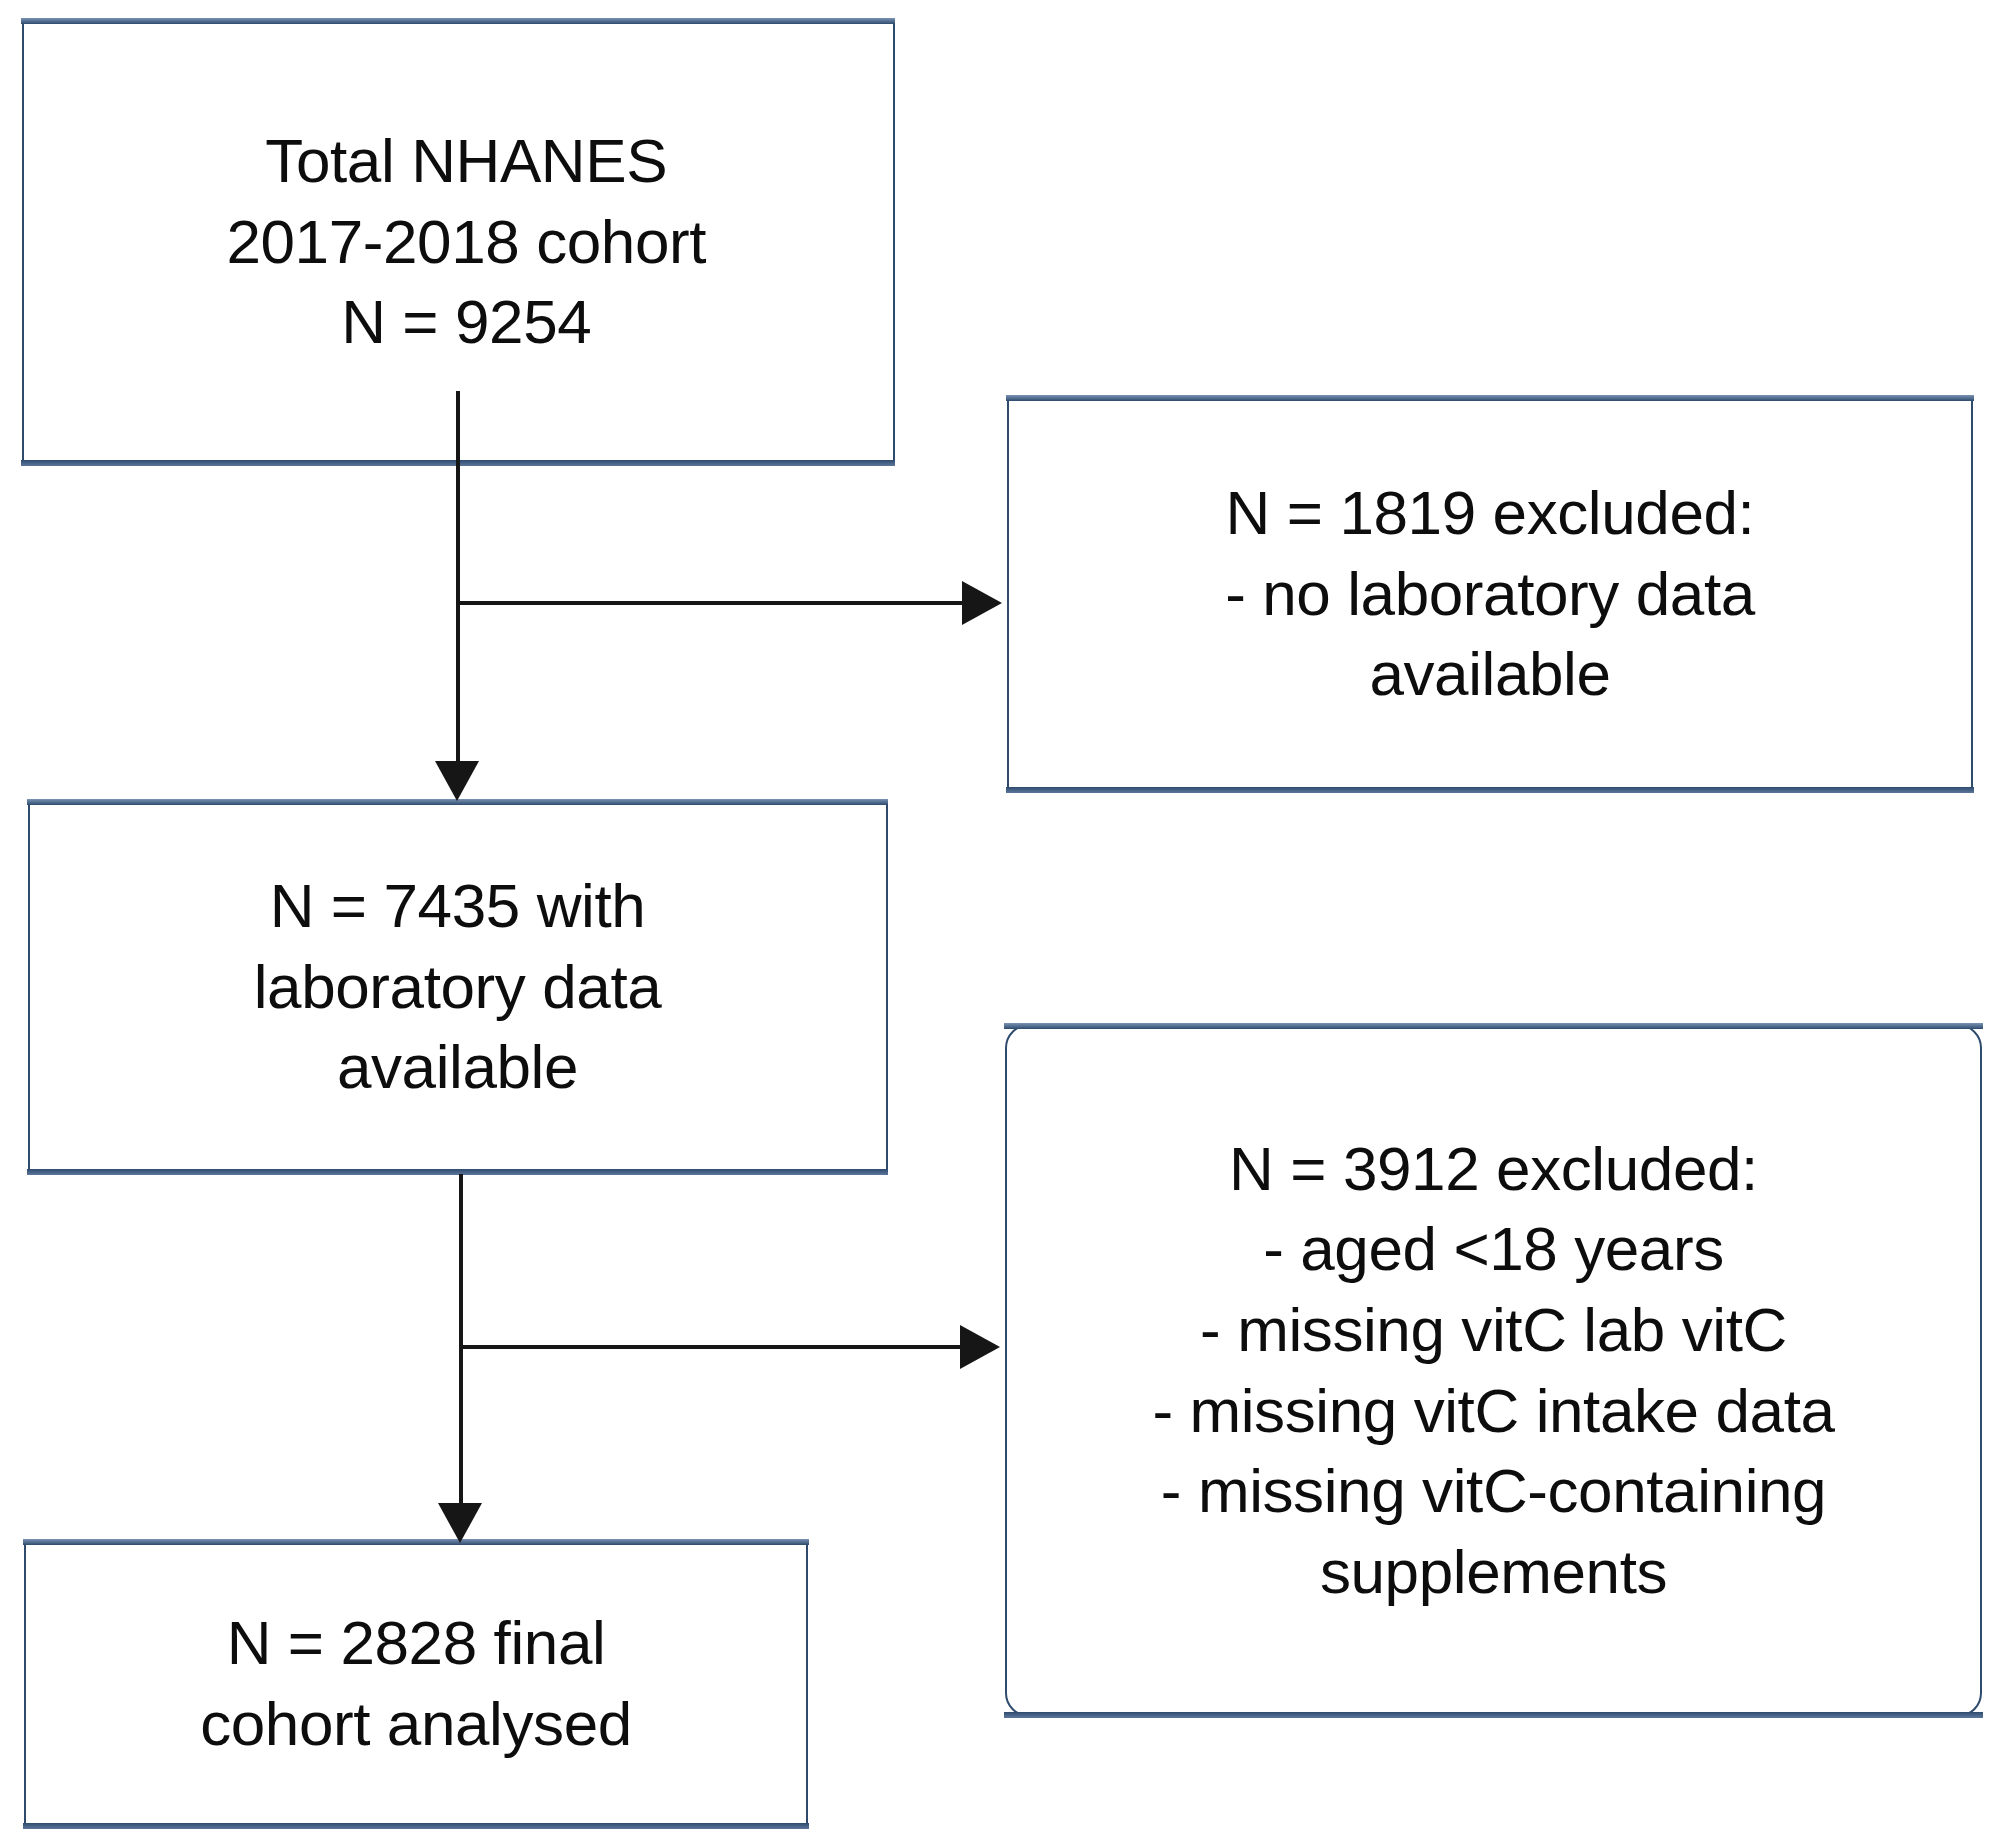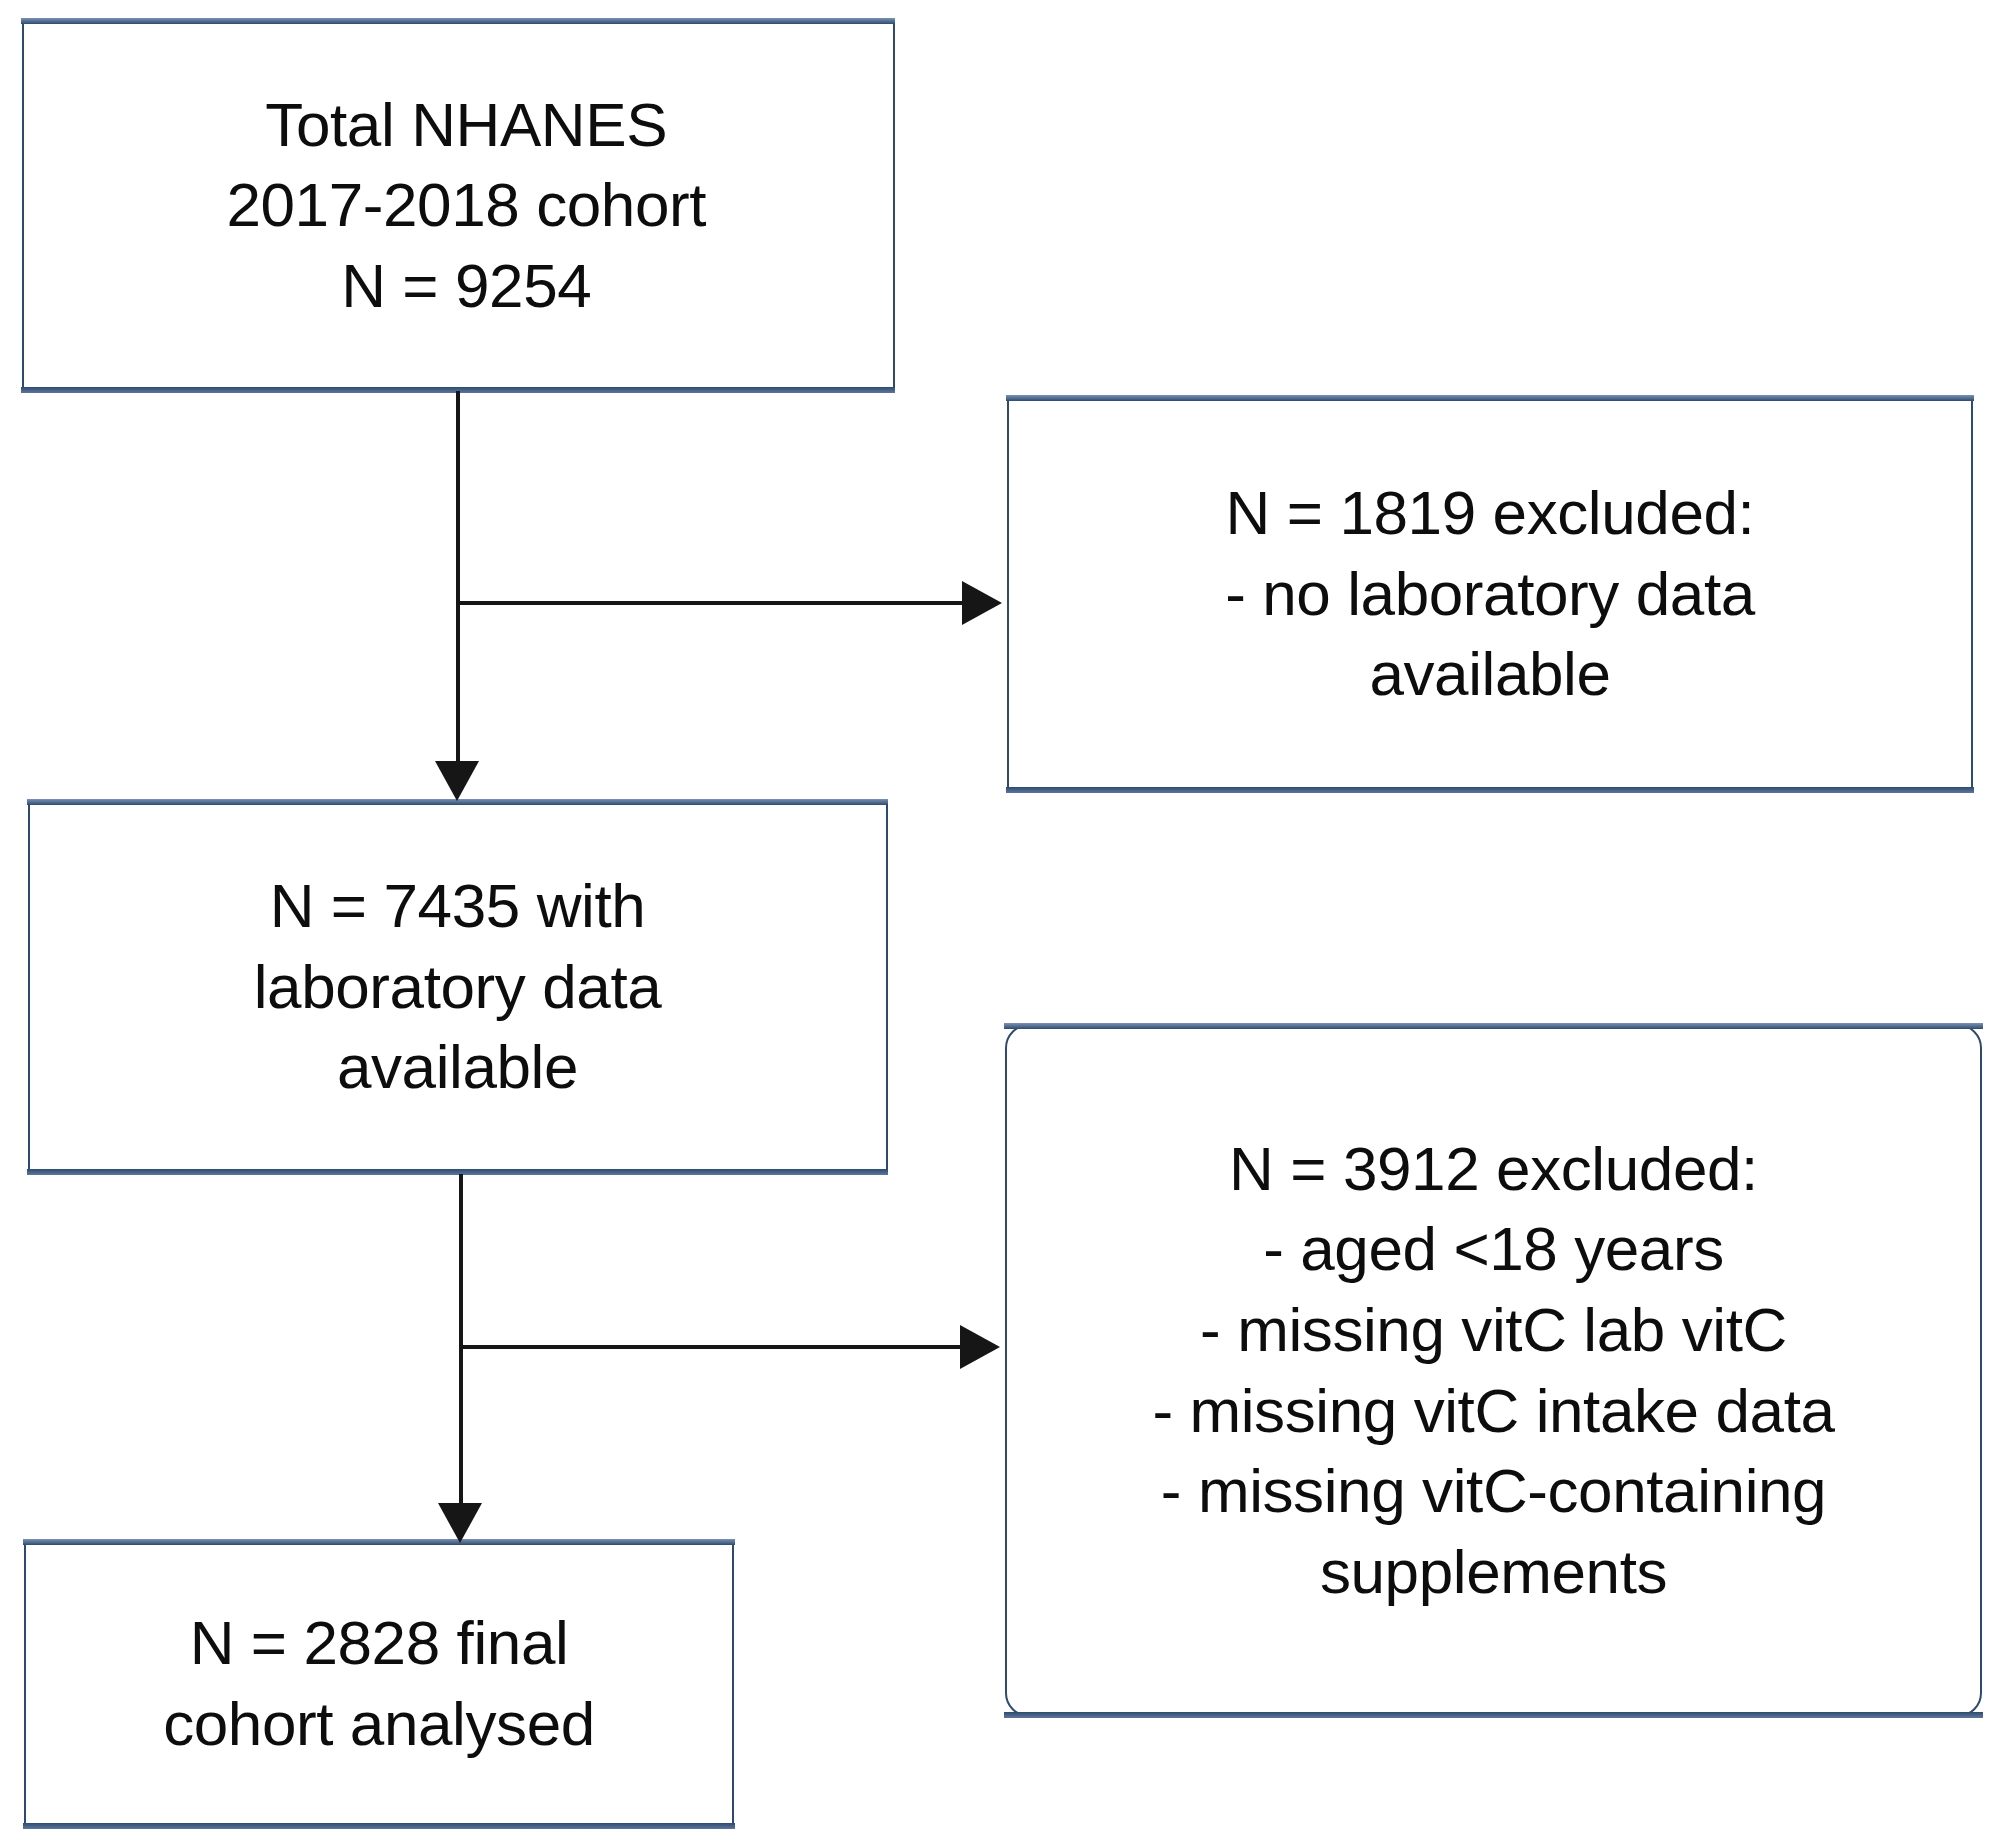--- a/index.html
+++ b/index.html
@@ -30,23 +30,23 @@
   
   .node::before{
     content:"";position:absolute;left:-2.6px;right:-2.6px;top:-2.6px;height:5.2px;
     background:linear-gradient(#7b93b4,#2e4b6e);
   }
   .node::after{
     content:"";position:absolute;left:-2.6px;right:-2.6px;bottom:-2.6px;height:5.2px;
     background:linear-gradient(#2e4b6e,#5d779c);
   }
 
-  #box-cohort   {left:21.5px;  top:19px;   width:873px; height:373px;padding-left:32px;}
+  #box-cohort   {left:21.5px;  top:19px;   width:873px; height:446px;padding-left:32px;}
   #box-lab      {left:27.5px;  top:800px;  width:860px; height:374px;}
-  #box-final    {left:24px;  top:1540px; width:710px; height:288px;}
+  #box-final    {left:24px;  top:1540px; width:784px; height:288px;}
   #box-excl-1   {left:1007px;top:396px;  width:966px; height:396px;}
   #box-excl-2   {left:1005px;top:1024px; width:977px; height:693px;border-radius:24px;}
 
   .conn{position:absolute;background:#161616;}
   .vline{width:4.3px;}
   .hline{height:4.3px;}
   .arrow-down{
     position:absolute;width:0;height:0;
     border-left:22.4px solid transparent;
     border-right:22.4px solid transparent;

